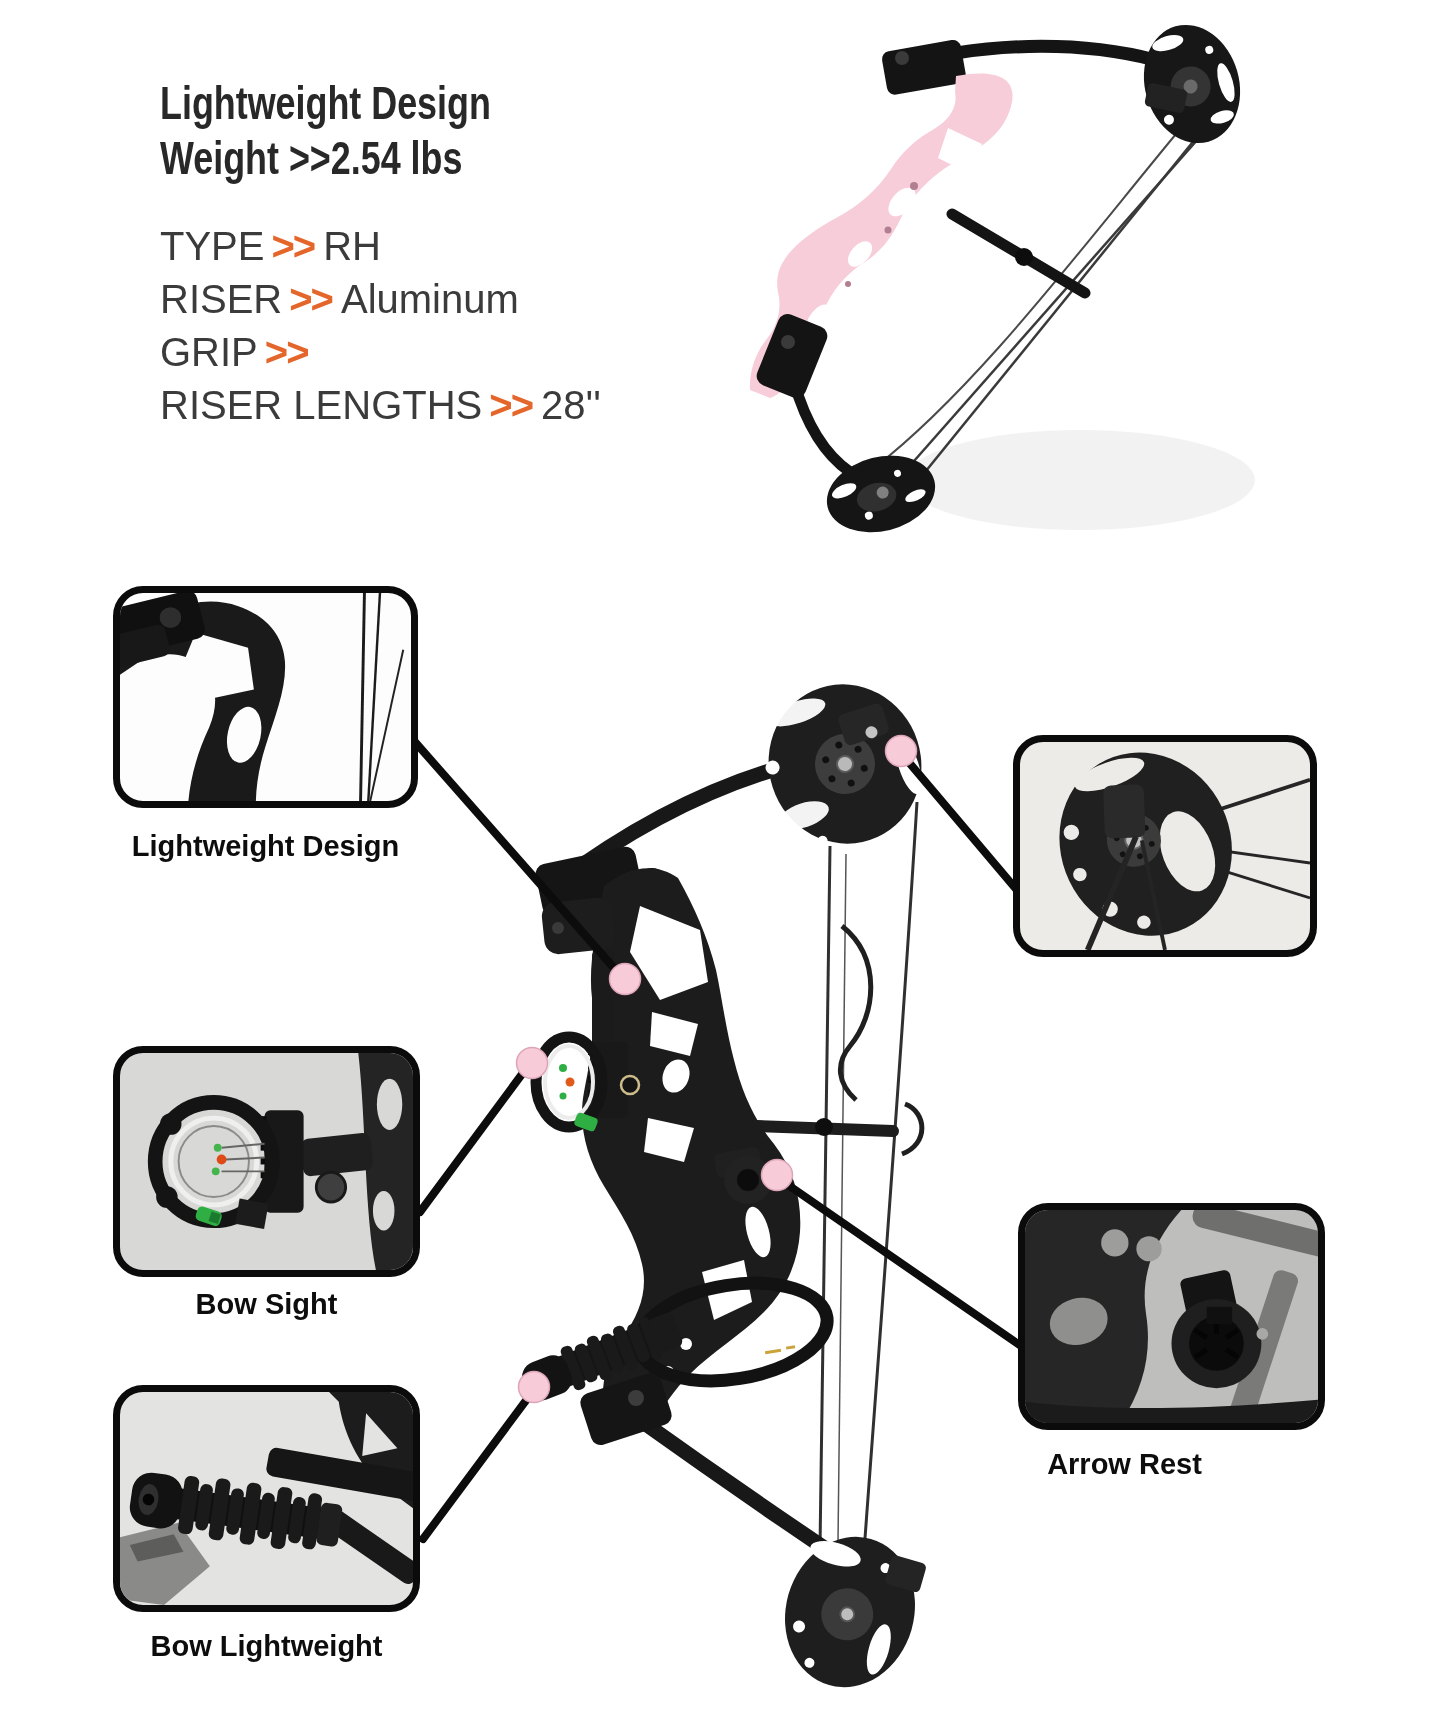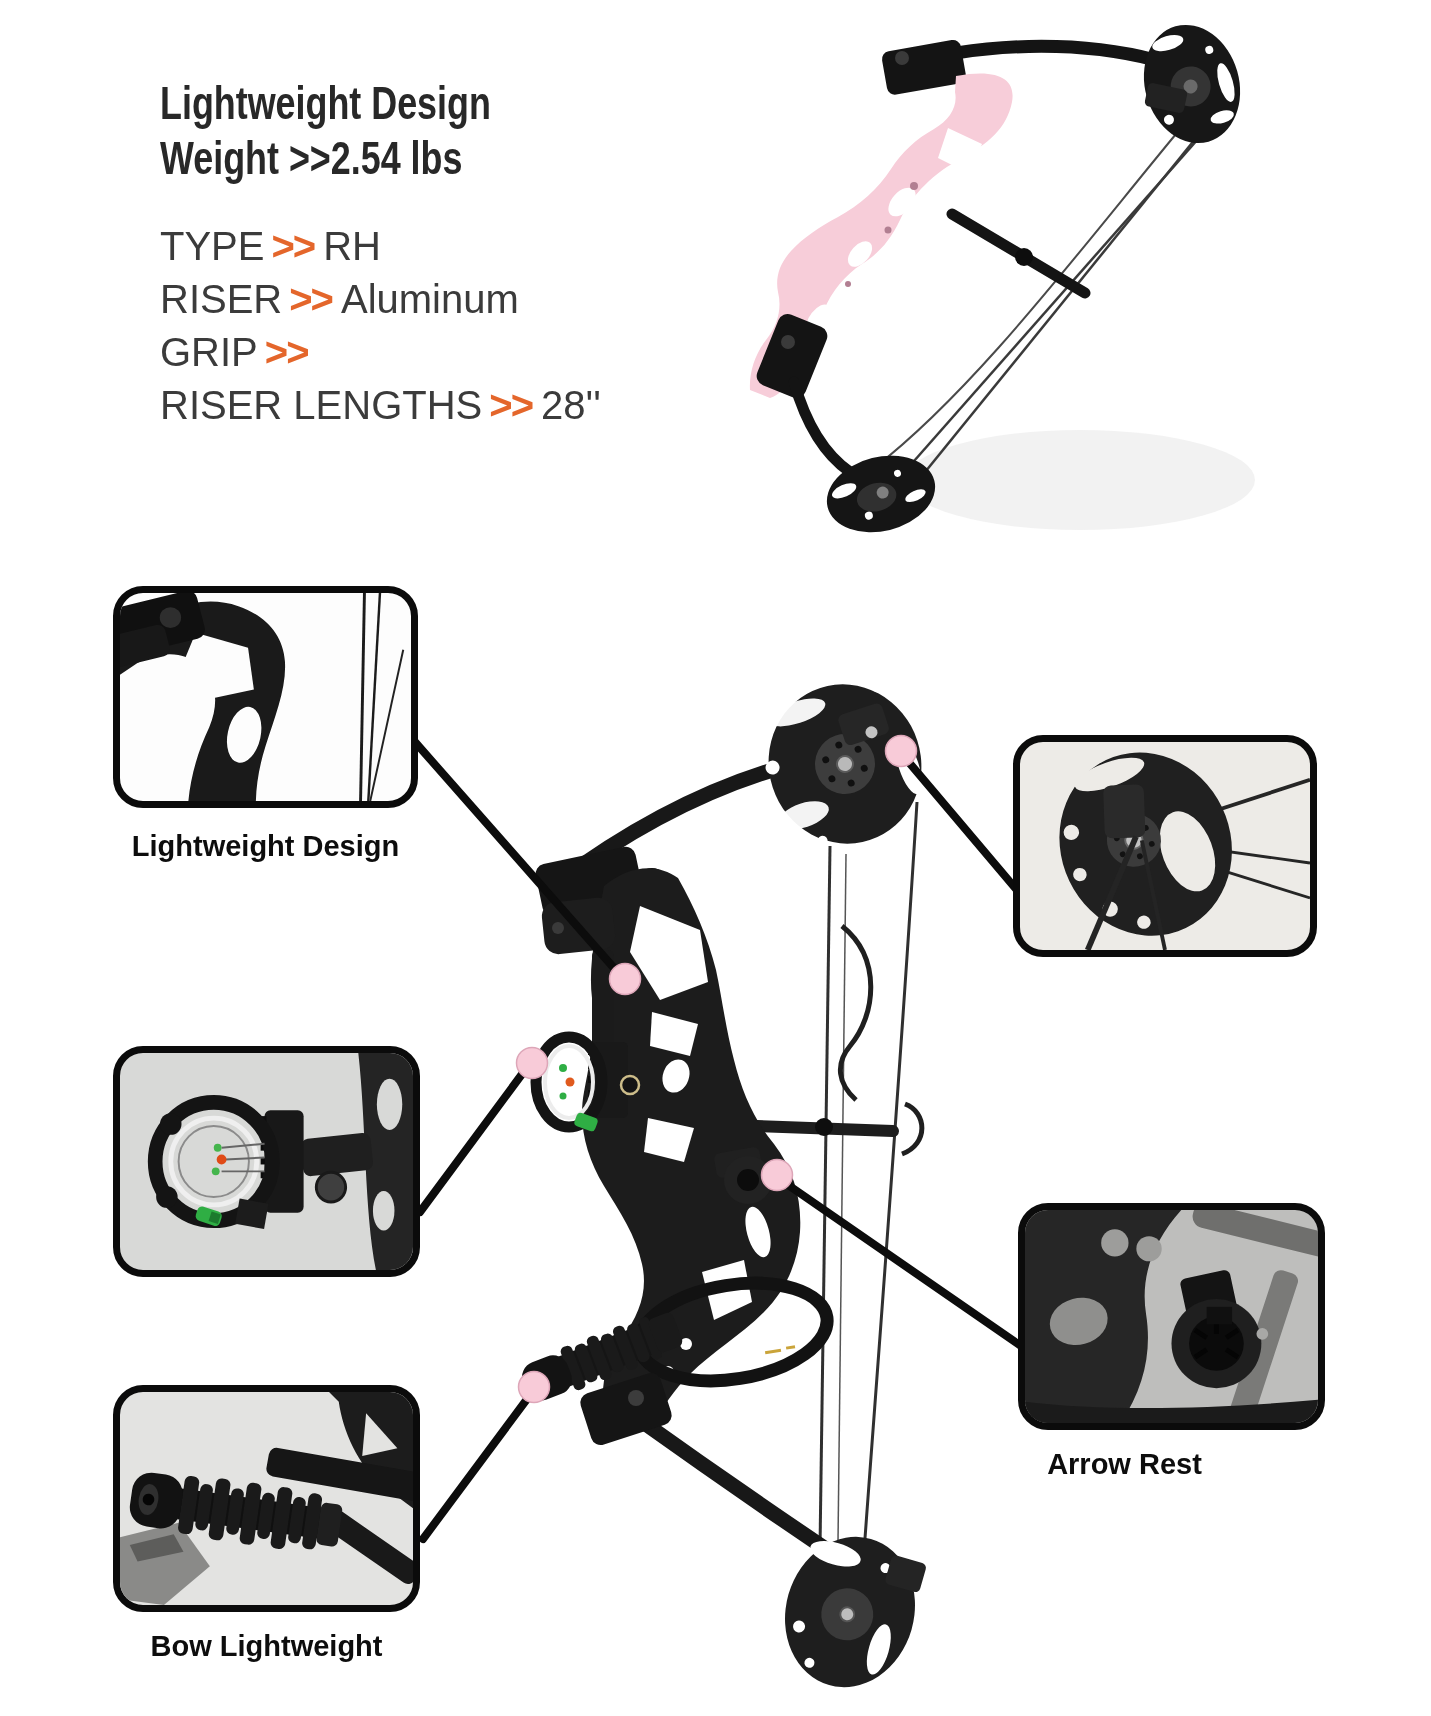--- a/index.html
+++ b/index.html
@@ -314,20 +314,21 @@
       <line x1="148" y1="106" x2="108" y2="108" stroke="#666666" stroke-width="2"></line>
       <line x1="148" y1="120" x2="104" y2="120" stroke="#666666" stroke-width="2"></line>
       <circle cx="100" cy="96" r="4" fill="#44b54c"></circle>
       <circle cx="104" cy="108" r="5" fill="#e04a16"></circle>
       <circle cx="98" cy="120" r="4" fill="#44b54c"></circle>
       <rect x="78" y="158" width="26" height="15" rx="5" fill="#2fae44" transform="rotate(18 91 165)"></rect>
       <rect x="92" y="162" width="10" height="10" fill="#1c7a2e" transform="rotate(18 97 167)"></rect>
       <rect x="120" y="150" width="30" height="26" fill="#1c1c1c" transform="rotate(10 135 163)"></rect>
     </svg>
   </div>
+  <div class="callout-label lb-sight">Bow Sight</div>
 
   <div class="callout cb-rest">
     <svg viewBox="0 0 300 220" preserveAspectRatio="none">
       <rect x="170" y="8" width="160" height="26" rx="12" fill="#6f6f6d" transform="rotate(14 245 21)"></rect>
       <rect x="230" y="60" width="26" height="170" rx="8" fill="#7a7a78" transform="rotate(18 243 145)"></rect>
       <path d="M 0,0 L 160,0 C 130,34 118,70 124,108 C 130,146 122,184 98,220 L 0,220 Z" fill="#262626"></path>
       <circle cx="92" cy="34" r="14" fill="#9d9d9b"></circle>
       <circle cx="127" cy="40" r="13" fill="#9d9d9b"></circle>
       <ellipse cx="55" cy="115" rx="30" ry="24" fill="#8f8f8d" transform="rotate(-15 55 115)"></ellipse>
       <path d="M 0,220 L 300,220 L 300,196 C 190,206 80,208 0,198 Z" fill="#1b1b1b"></path>

